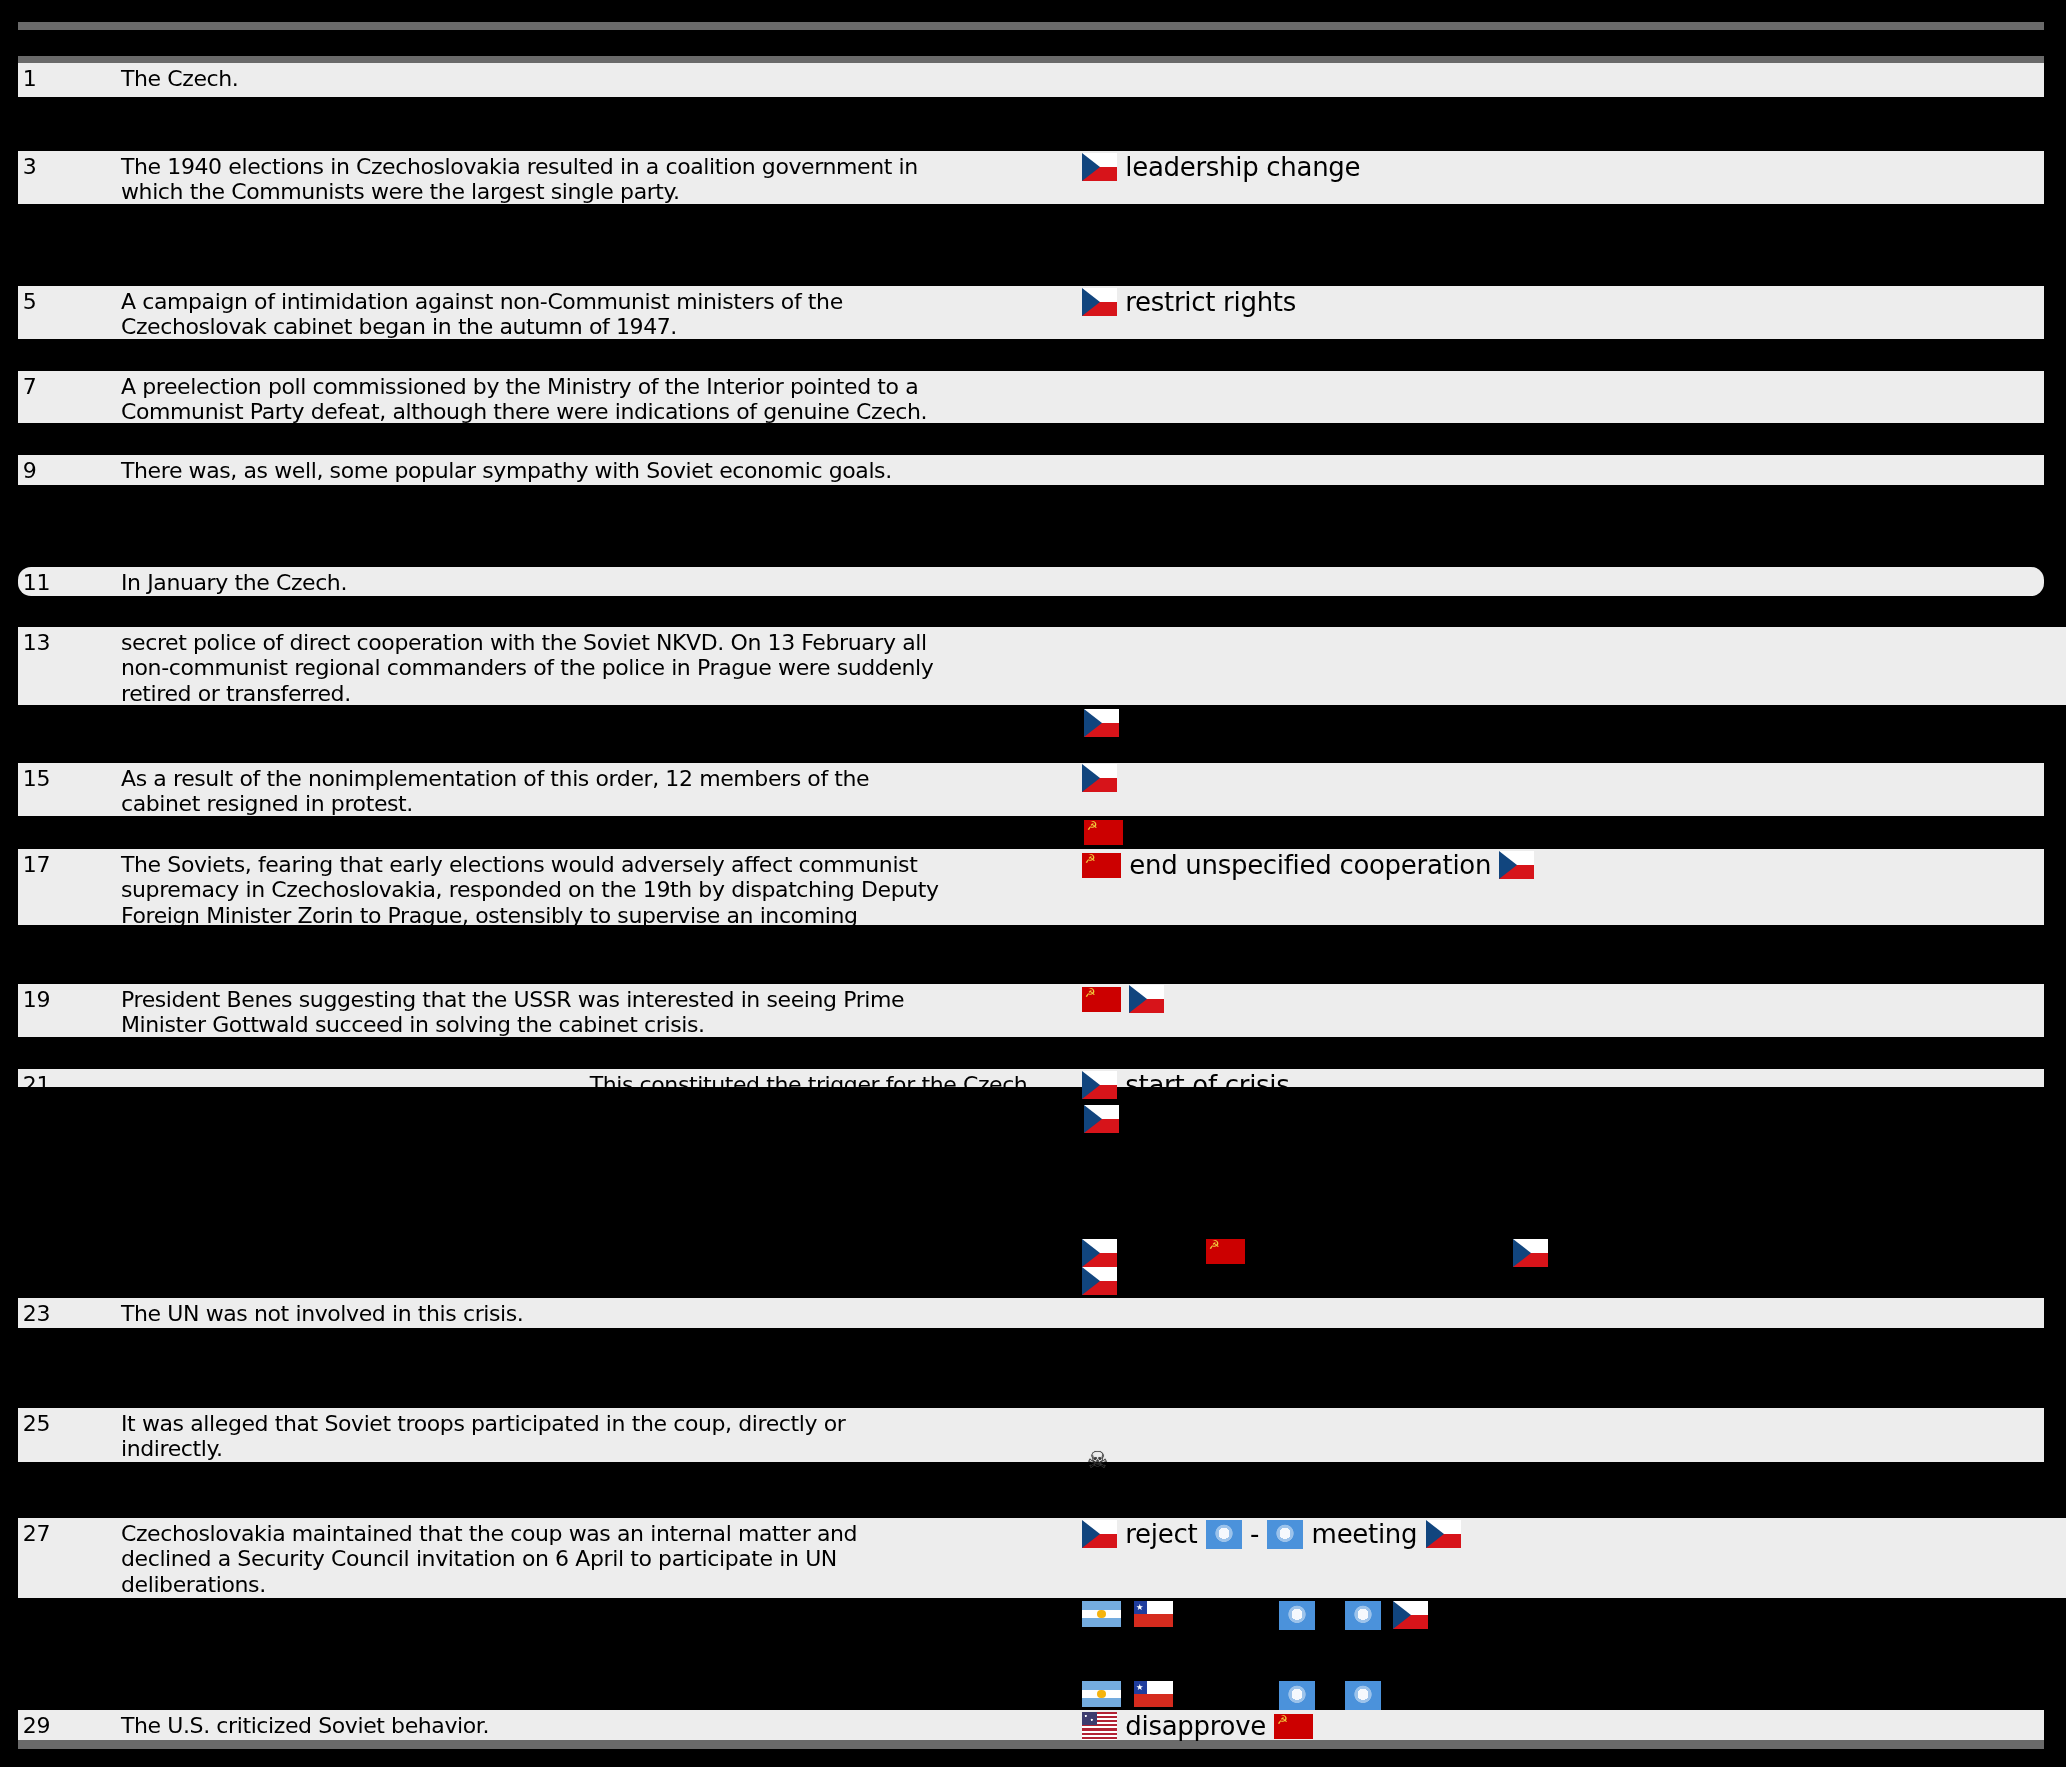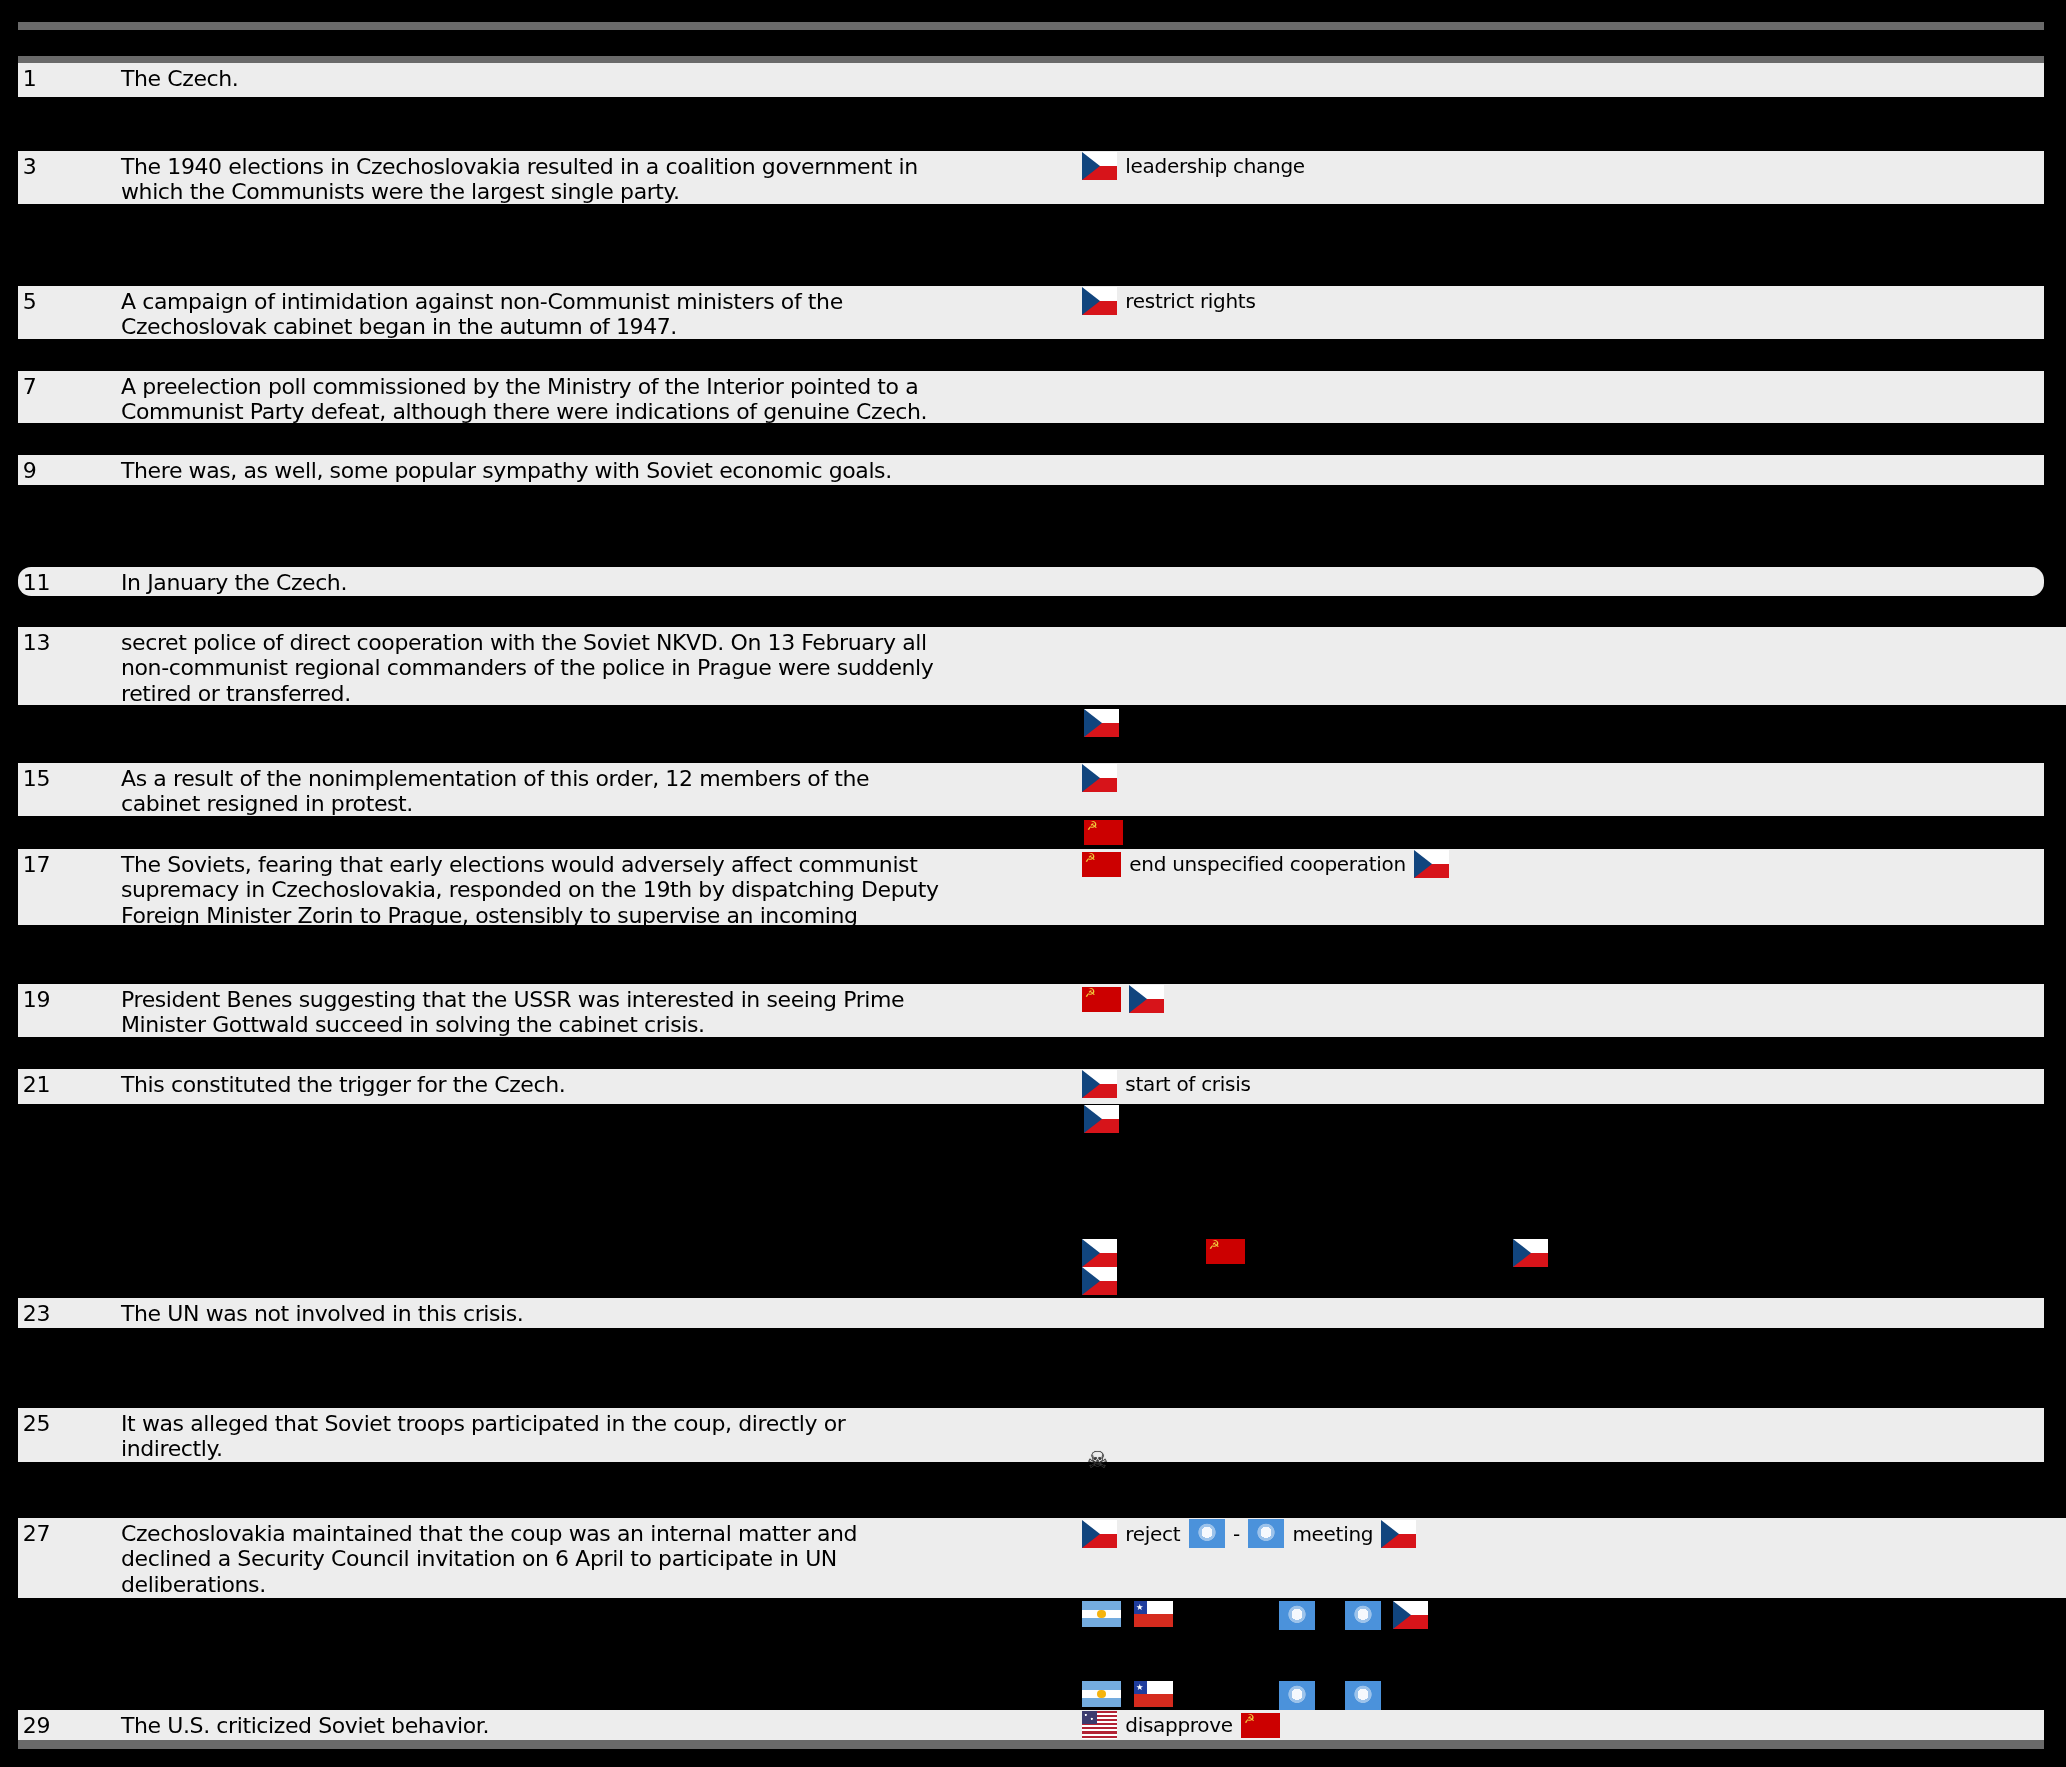--- a/index.html
+++ b/index.html
@@ -7,21 +7,21 @@
     position:relative;width:2066px;height:1767px;background:#000;
     font-family:"DejaVu Sans","Liberation Sans",sans-serif;overflow:hidden;color:#000;
   }
   .sep-bar{position:absolute;left:18px;width:2026px;background:#6a6a6a;}
   .row{position:absolute;left:18px;width:2026px;background:#ededed;}
   .row-id{position:absolute;left:4.8px;top:2.8px;font-size:22px;line-height:25.6px;letter-spacing:-0.4px;}
   .row-text{
     position:absolute;left:103px;top:2.8px;width:913px;
     font-size:22px;line-height:25.6px;letter-spacing:-0.4px;white-space:pre-line;
   }
-  .row-ann{position:absolute;left:1064px;top:1.4px;display:flex;align-items:center;gap:8.3px;font-size:20px;letter-spacing:-0.3px;}
+  .row-ann{position:absolute;left:1064px;top:1.4px;display:flex;align-items:center;gap:8.3px;font-size:26px;letter-spacing:-0.3px;}
   .ann-text{white-space:nowrap;}
 
   
   .flag{display:inline-block;position:relative;overflow:hidden;flex:0 0 auto;vertical-align:middle;}
   .flag-cz{width:35px;height:28px;background:linear-gradient(#ffffff 0 50%, #d7141a 50% 100%);}
   .flag-cz::before{content:'';position:absolute;top:0;left:0;
     border-top:14px solid transparent;border-bottom:14px solid transparent;border-left:18.7px solid #11457e;}
   .flag-su{width:39px;height:25px;background:#cc0000;}
   .flag-su::before{content:'\262D';position:absolute;top:0px;left:2.8px;color:#f0c93c;font-size:12.4px;line-height:12.4px;}
   .flag-un{width:36px;height:29px;
@@ -108,21 +108,21 @@
     </div>
     <div class="row" style="top: 984px; height: 53px;">
       <span class="row-id">19</span>
       <div class="row-text">President Benes suggesting that the USSR was interested in seeing Prime
 Minister Gottwald succeed in solving the cabinet crisis.</div>
       <div class="row-ann">
         <span class="flag flag-su"></span>
         <span class="flag flag-cz"></span>
       </div>
     </div>
-    <div class="row" style="top: 1069px; height: 35px;">
+    <div class="row" style="top: 1069px; height: 18px; text-align: right;">
       <span class="row-id">21</span>
       <div class="row-text">This constituted the trigger for the Czech.</div>
       <div class="row-ann">
         <span class="flag flag-cz"></span>
         <span class="ann-text">start of crisis</span>
       </div>
     </div>
     <div class="row" style="top: 1298px; height: 30px;">
       <span class="row-id">23</span>
       <div class="row-text">The UN was not involved in this crisis.</div>

